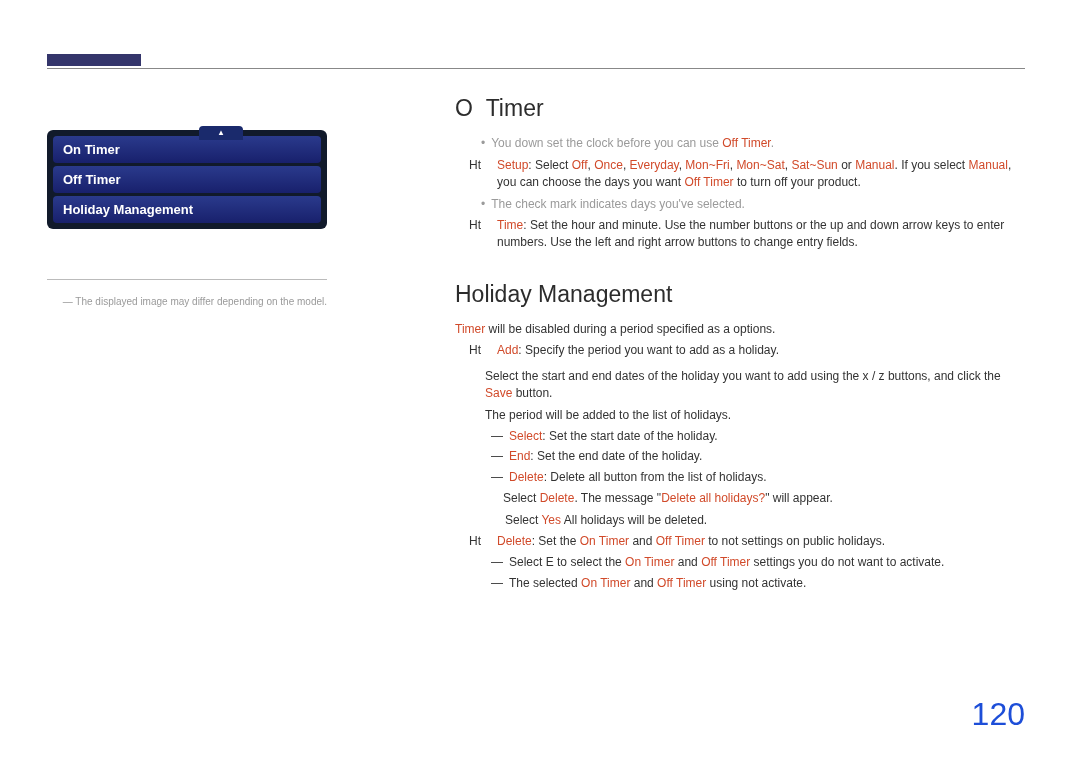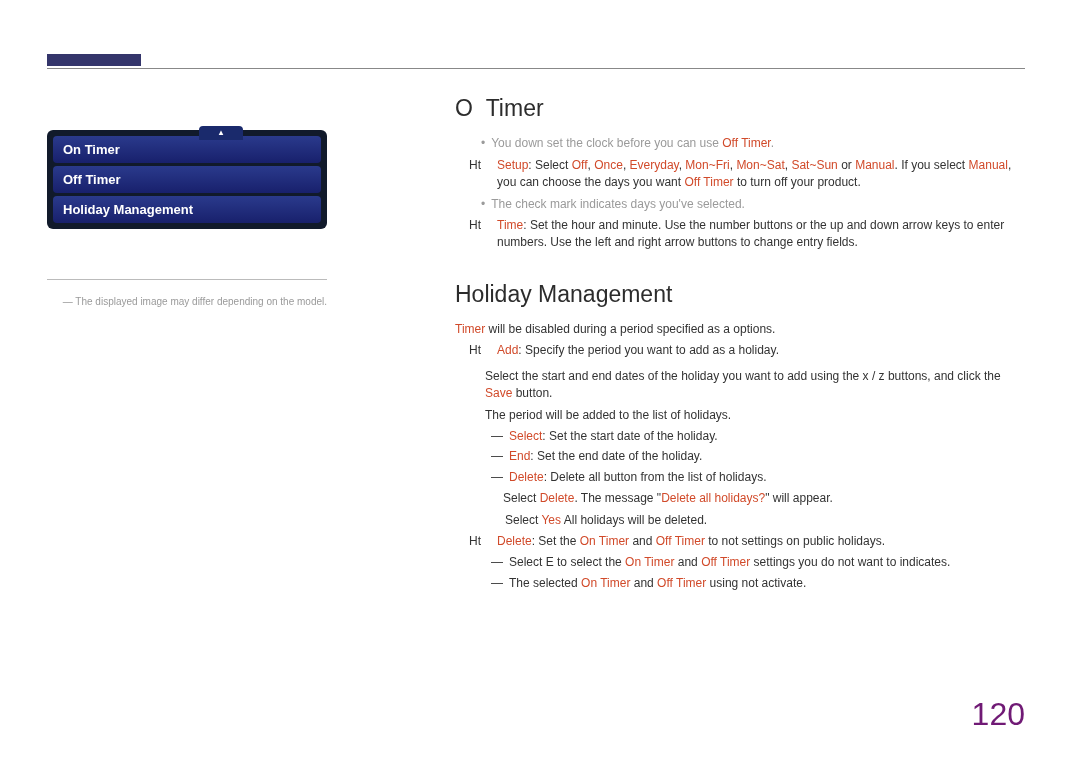--- a/index.html
+++ b/index.html
@@ -88,21 +88,21 @@
   .indent2 { margin-left: 36px; }
   .note-row { display: flex; gap: 16px; margin: 4px 0 4px 14px; }
   .dash-row { display: flex; gap: 6px; margin: 3px 0 3px 36px; }
   .bullet-row { display: flex; gap: 6px; margin: 3px 0 3px 26px; }
   .note-marker, .dash-marker, .bullet-marker { flex: 0 0 auto; }
   .flow { flex: 1; }
   .page-num {
     position: absolute;
     right: 55px; bottom: 30px;
     font-size: 32px;
-    color: #701a75;
+    color: #1d4ed8;
     font-weight: 300;
   }
 </style>
 </head>
 <body>
 
 <div class="header-accent"></div>
 <div class="header-line"></div>
 
 <div class="sidebar">
@@ -198,21 +198,21 @@
   <div class="note-row">
     <span class="note-marker">Ht</span>
     <span class="flow">
       <span class="hl">Delete</span><span>: Set the </span><span class="hl">On Timer</span><span> and </span><span class="hl">Off Timer</span><span> to not settings on public holidays.</span>
     </span>
   </div>
 
   <div class="dash-row">
     <span class="dash-marker">―</span>
     <span class="flow">
-      <span>Select </span><span>E</span><span> to select the </span><span class="hl">On Timer</span><span> and </span><span class="hl">Off Timer</span><span> settings you do not want to indicates.</span>
+      <span>Select </span><span>E</span><span> to select the </span><span class="hl">On Timer</span><span> and </span><span class="hl">Off Timer</span><span> settings you do not want to activate.</span>
     </span>
   </div>
   <div class="dash-row">
     <span class="dash-marker">―</span>
     <span class="flow">
       <span>The selected </span><span class="hl">On Timer</span><span> and </span><span class="hl">Off Timer</span><span> using not activate.</span>
     </span>
   </div>
 
 </div>

